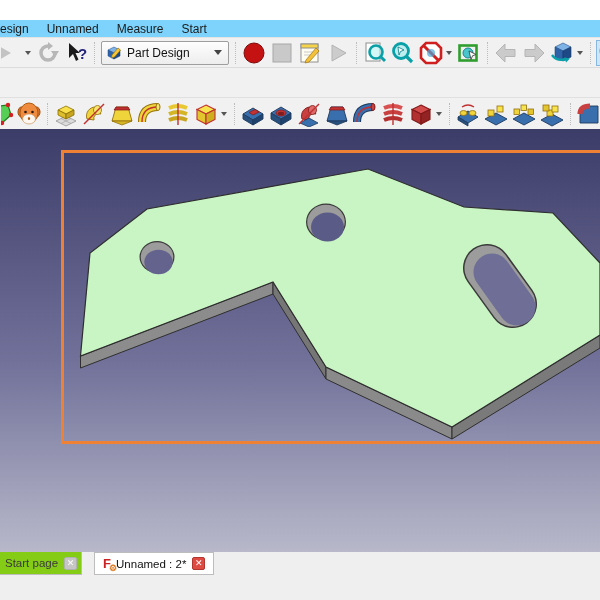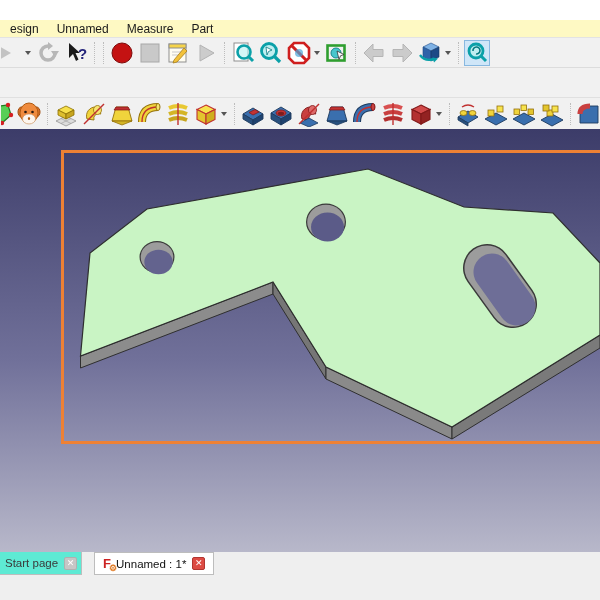--- a/index.html
+++ b/index.html
@@ -1,20 +1,20 @@
 <!DOCTYPE html>
 <html><head>
 <meta charset="utf-8">
 <style>
   * { margin:0; padding:0; box-sizing:border-box; }
   html,body { width:600px; height:600px; overflow:hidden; background:#fff;
     font-family:"Liberation Sans", sans-serif; }
   .titlebar-space { height:20px; background:#fff; }
-  .menubar { height:17px; background:#fef9c3; display:flex; align-items:center;
-    font-size:12px; color:#1a1a1a; padding-left:10px; }
+  .menubar { height:17px; background:#7dd3fc; display:flex; align-items:center;
+    font-size:12px; color:#1a1a1a; padding-left:0; }
   .menu-item { padding:0 9px; cursor:default; white-space:nowrap; }
   .menu-item:first-child { padding-left:0; }
 
   .toolbar-row1 { height:31px; background:#f1f1f1; border-top:1px solid #e3e3e3;
     border-bottom:1px solid #dcdcdc; display:flex; align-items:center; }
   .toolbar-spacer { height:30px; background:#f1f1f1; border-bottom:1px solid #e0e0e0; }
   .toolbar-row2 { height:31px; background:#f1f1f1; display:flex; align-items:center; }
 
   .tool-btn { width:26px; height:26px; display:flex; align-items:center;
     justify-content:center; margin:0 1px; flex:0 0 auto; }
@@ -35,21 +35,21 @@
   .viewport { position:relative; width:600px; height:423px; overflow:hidden;
     background:linear-gradient(180deg,#3c3c69 0%, #71719a 55%, #b8b8ca 100%); }
   .viewport svg.scene { position:absolute; left:0; top:0; }
   .selection-box { position:absolute; left:61px; top:21px; width:560px; height:294px;
     border:3px solid #ee8134; }
 
   .tabbar-area { height:48px; background:#efefef; }
   .tabs-row { display:flex; align-items:flex-start; height:24px; }
   .tab { height:23px; display:flex; align-items:center; font-size:11.5px;
     border:1px solid #bdbdbd; border-top:none; }
-  .tab.inactive { background:#5eead4; color:#3a3a3a; padding:0 4px 0 5px;
+  .tab.inactive { background:#84cc16; color:#3a3a3a; padding:0 4px 0 5px;
     border-left:none; }
   .tab.active { background:#ffffff; color:#111; padding:0 8px; margin-left:12px;
     border-top:1px solid #bdbdbd; }
   .tab-close { width:13px; height:13px; border-radius:2px; display:flex;
     align-items:center; justify-content:center; font-size:9px; line-height:1;
     margin-left:6px; }
   .tab-close.gray { background:#c6c6c6; color:#fff; border:1px solid #b0b0b0; }
   .tab-close.red { background:#dd4b43; color:#fff; border:1px solid #b23530; }
   .fc-logo { font-weight:bold; font-size:13px; color:#cc2222; position:relative;
     margin-right:5px; }
@@ -58,21 +58,21 @@
 </style>
 </head>
 <body>
 
 <div class="titlebar-space"></div>
 
 <div class="menubar">
   <span class="menu-item">esign</span>
   <span class="menu-item">Unnamed</span>
   <span class="menu-item">Measure</span>
-  <span class="menu-item">Part</span>
+  <span class="menu-item">Start</span>
 </div>
 
 <div class="toolbar-row1">
   <span class="tool-btn small">
     <svg width="22" height="26">
       <polygon points="-4,5 10,13 -4,21" fill="#c3c3c3"></polygon>
     </svg>
   </span>
   <span class="caret"></span>
   <span class="tool-btn">
@@ -82,20 +82,30 @@
       <polygon points="19,16 15,10 23,10" fill="#b7b7b7"></polygon>
     </svg>
   </span>
   <span class="tool-btn">
     <svg width="26" height="26">
       <polygon points="6,3 6,18 10,14 13,21 15.5,19.5 12.5,13 17,13" fill="#1b1b1b"></polygon>
       <text x="15" y="19" font-size="15" font-weight="bold" fill="#23237a">?</text>
     </svg>
   </span>
   <span class="tb-sep"></span>
+  <span class="combo">
+    <svg width="16" height="16" viewBox="0 0 16 16">
+      <polygon points="8,2 14,5 8,8 2,5" fill="#7fb2e5" stroke="#1d4a86" stroke-width="0.5"></polygon>
+      <polygon points="2,5 8,8 8,14 2,11" fill="#2e63a8" stroke="#1d4a86" stroke-width="0.5"></polygon>
+      <polygon points="8,8 14,5 14,11 8,14" fill="#1d4a86" stroke="#16365f" stroke-width="0.5"></polygon>
+      <polygon points="6,10 12,3 14.5,5 8.5,12 5.5,12.8" fill="#f5c636" stroke="#9a7410" stroke-width="0.7"></polygon>
+    </svg>
+    <span class="combo-label">Part Design</span>
+    <span class="combo-chevron"></span>
+  </span>
   <span class="tb-sep"></span>
   <span class="tool-btn">
     <svg width="24" height="24">
       <circle cx="12" cy="12" r="10" fill="#c41212" stroke="#7e0b0b" stroke-width="1"></circle>
     </svg>
   </span>
   <span class="tool-btn">
     <svg width="24" height="24">
       <rect x="3" y="3" width="18" height="18" fill="#c9c9c9" stroke="#a8a8a8"></rect>
     </svg>
@@ -378,17 +388,17 @@
 </div>
 
 <div class="tabbar-area">
   <div class="tabs-row">
     <div class="tab inactive">
       <span>Start page</span>
       <span class="tab-close gray">✕</span>
     </div>
     <div class="tab active">
       <span class="fc-logo">F<span class="gear">⚙</span></span>
-      <span>Unnamed : 1*</span>
+      <span>Unnamed : 2*</span>
       <span class="tab-close red">✕</span>
     </div>
   </div>
 </div>
 
 </body></html>

